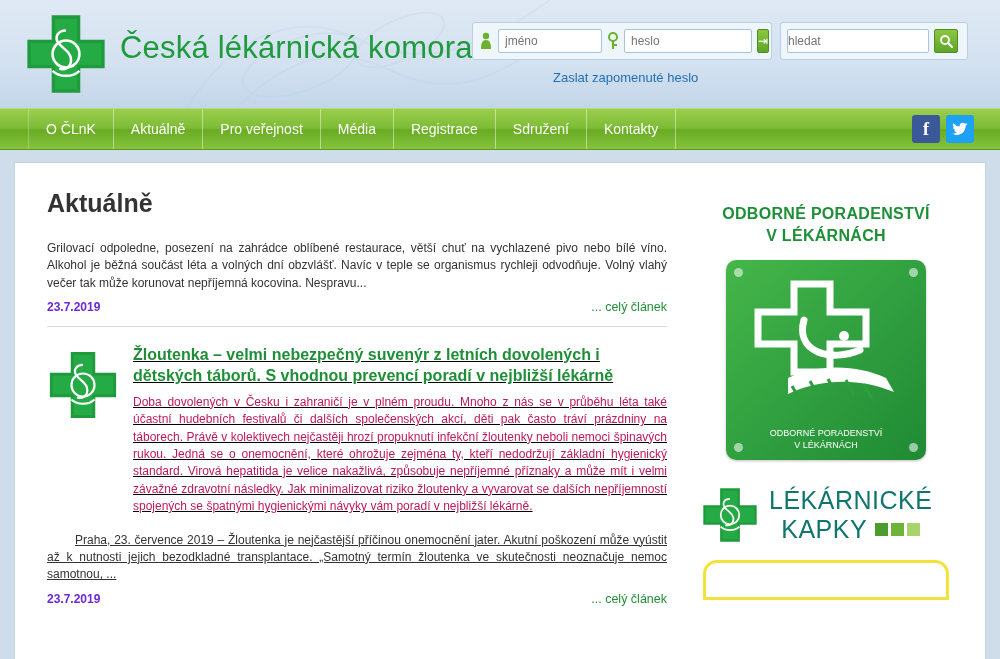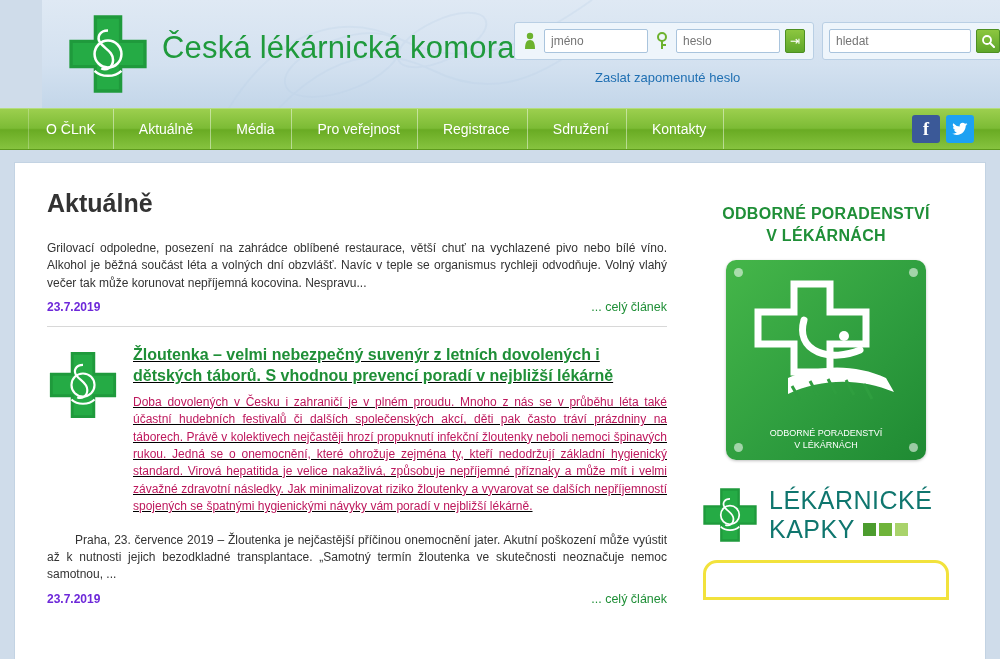--- a/index.html
+++ b/index.html
@@ -14,21 +14,20 @@
     position: relative;
     width: 1000px; height: 659px;
     background: #cfdcea;
   }
   
   .header {
     position: relative;
     height: 108px;
     background: linear-gradient(to bottom, #dfe9f4 0%, #d3e1f0 60%, #c3d6e9 100%);
     overflow: hidden;
-    margin-left: 42px;
   }
   .header-watermark {
     position: absolute;
     left: 150px; top: -30px;
     width: 420px; height: 200px;
     opacity: .25;
     pointer-events: none;
   }
   .logo-cross {
     position: absolute;
@@ -63,21 +62,21 @@
     height: 24px;
     border: 1px solid #a9c4dd;
     border-radius: 2px;
     background: #fff;
     font-size: 12px;
     color: #555;
     padding: 0 6px;
     outline: none;
   }
   .login-box input.user { width: 104px; }
-  .login-box input.pass { width: 104px; }
+  .login-box input.pass { width: 128px; }
   .go-btn {
     width: 20px; height: 24px;
     background: linear-gradient(to bottom,#8cc63f,#5ea62a);
     border: 1px solid #4d8f22;
     border-radius: 2px;
     color: #fff;
     font-size: 12px;
     display: flex; align-items: center; justify-content: center;
     cursor: pointer;
   }
@@ -93,21 +92,21 @@
     padding: 0 6px;
     gap: 5px;
   }
   .search-box input {
     width: 142px; height: 24px;
     border: 1px solid #a9c4dd;
     border-radius: 2px;
     background: #fff;
     font-size: 12px;
     color: #555;
-    padding: 0 6px;
+    padding: 0 0;
     outline: none;
   }
   .search-btn {
     width: 24px; height: 24px;
     background: linear-gradient(to bottom,#8cc63f,#5ea62a);
     border: 1px solid #4d8f22;
     border-radius: 2px;
     display: flex; align-items: center; justify-content: center;
     cursor: pointer;
   }
@@ -121,21 +120,20 @@
   
   .nav {
     position: relative;
     height: 42px;
     background: linear-gradient(to bottom,#9ccf4e 0%, #7cbb35 48%, #69ab23 52%, #86c33f 100%);
     border-top: 1px solid #b5dd7e;
     border-bottom: 1px solid #5d9a1d;
     display: flex;
     align-items: stretch;
     padding-left: 28px;
-    gap: 8px;
   }
   .nav-item {
     display: flex; align-items: center;
     padding: 0 17px;
     color: #fff;
     font-size: 14px;
     text-decoration: none;
     border-right: 1px solid rgba(255,255,255,.45);
     cursor: pointer;
     white-space: nowrap;
@@ -320,22 +318,22 @@
         </svg>
       </div>
     </div>
 
     <a class="forgot-link" href="#">Zaslat zapomenuté heslo</a>
   </div>
 
   <div class="nav">
     <a class="nav-item" href="#">O ČLnK</a>
     <a class="nav-item" href="#">Aktuálně</a>
+    <a class="nav-item" href="#">Pro veřejnost</a>
     <a class="nav-item" href="#">Média</a>
-    <a class="nav-item" href="#">Pro veřejnost</a>
     <a class="nav-item" href="#">Registrace</a>
     <a class="nav-item" href="#">Sdružení</a>
     <a class="nav-item" href="#">Kontakty</a>
     <div class="social">
       <a href="#" class="fb">f</a>
       <a href="#" class="tw">
         <svg width="16" height="14" viewBox="0 0 16 14">
             <path d="M15.5 2.1c-.6.3-1.2.4-1.8.5.6-.4 1.1-1 1.3-1.7-.6.4-1.3.6-2 .8A3.1 3.1 0 0 0 7.7 4.4 8.8 8.8 0 0 1 1.3 1.2 3.1 3.1 0 0 0 2.3 5.3a3 3 0 0 1-1.4-.4 3.1 3.1 0 0 0 2.5 3.1c-.5.1-1 .2-1.4.1a3.1 3.1 0 0 0 2.9 2.2A6.3 6.3 0 0 1 0 11.6a8.8 8.8 0 0 0 4.8 1.4c5.7 0 8.9-4.8 8.9-8.9v-.4c.6-.4 1.2-1 1.8-1.6z" fill="#fff"></path>
           </svg>
       </a>
@@ -369,21 +367,21 @@
                 </g>
               </svg>
             </div>
             <div style="flex:1 1 auto;text-decoration:underline;">
               <div class="art-title">
                 <a href="#">Žloutenka – velmi nebezpečný suvenýr z letních dovolených i dětských táborů. S vhodnou prevencí poradí v nejbližší lékárně</a>
               </div>
               <p class="art-body green">Doba dovolených v Česku i zahraničí je v plném proudu. Mnoho z nás se v průběhu léta také účastní hudebních festivalů či dalších společenských akcí, děti pak často tráví prázdniny na táborech. Právě v kolektivech nejčastěji hrozí propuknutí infekční žloutenky neboli nemoci špinavých rukou. Jedná se o onemocnění, které ohrožuje zejména ty, kteří nedodržují základní hygienický standard. Virová hepatitida je velice nakažlivá, způsobuje nepříjemné příznaky a může mít i velmi závažné zdravotní následky. Jak minimalizovat riziko žloutenky a vyvarovat se dalších nepříjemností spojených se špatnými hygienickými návyky vám poradí v nejbližší lékárně.</p>
             </div>
           </div>
-          <p class="art-body" style="text-indent:28px;margin-top:10px;">Praha, 23. července 2019 – Žloutenka je nejčastější příčinou onemocnění jater. Akutní poškození může vyústit až k nutnosti jejich bezodkladné transplantace. „Samotný termín žloutenka ve skutečnosti neoznačuje nemoc samotnou, ...</p>
+          <p class="art-body" style="text-indent:28px;margin-top:10px;text-decoration:underline;">Praha, 23. července 2019 – Žloutenka je nejčastější příčinou onemocnění jater. Akutní poškození může vyústit až k nutnosti jejich bezodkladné transplantace. „Samotný termín žloutenka ve skutečnosti neoznačuje nemoc samotnou, ...</p>
           <div class="art-foot">
             <span class="art-date">23.7.2019</span>
             <a class="art-more" href="#">... celý článek</a>
           </div>
         </div>
 
       </div>
 
       <div class="side-col">
         <div class="side-head">
@@ -412,21 +410,21 @@
             <path d="M33 4 H67 V33 H96 V67 H67 V96 H33 V67 H4 V33 H33 Z" fill="#1f9a3c"></path>
             <path d="M37 8 H63 V37 H92 V63 H63 V92 H37 V63 H8 V37 H37 Z" fill="#25ab45"></path>
             <g stroke="#ffffff" stroke-width="3" fill="none">
               <path d="M50 22 C40 22 36 30 41 37 C46 44 56 47 56 57 C56 66 48 70 42 67"></path>
               <circle cx="50" cy="50" r="16"></circle>
               <path d="M34 70 C42 78 58 78 66 70"></path>
             </g>
           </svg>
           <div class="kapky-text">
             <div>LÉKÁRNICKÉ</div>
-            <div style="display:flex;align-items:center;gap:8px;">
+            <div style="display:flex;align-items:center;gap:8px;justify-content:center;">
               <span>KAPKY</span>
               <span class="kapky-blocks">
                 <span style="background:#4c9c2e;"></span>
                 <span style="background:#6fb43a;"></span>
                 <span style="background:#a9d36b;"></span>
               </span>
             </div>
           </div>
         </div>
 

